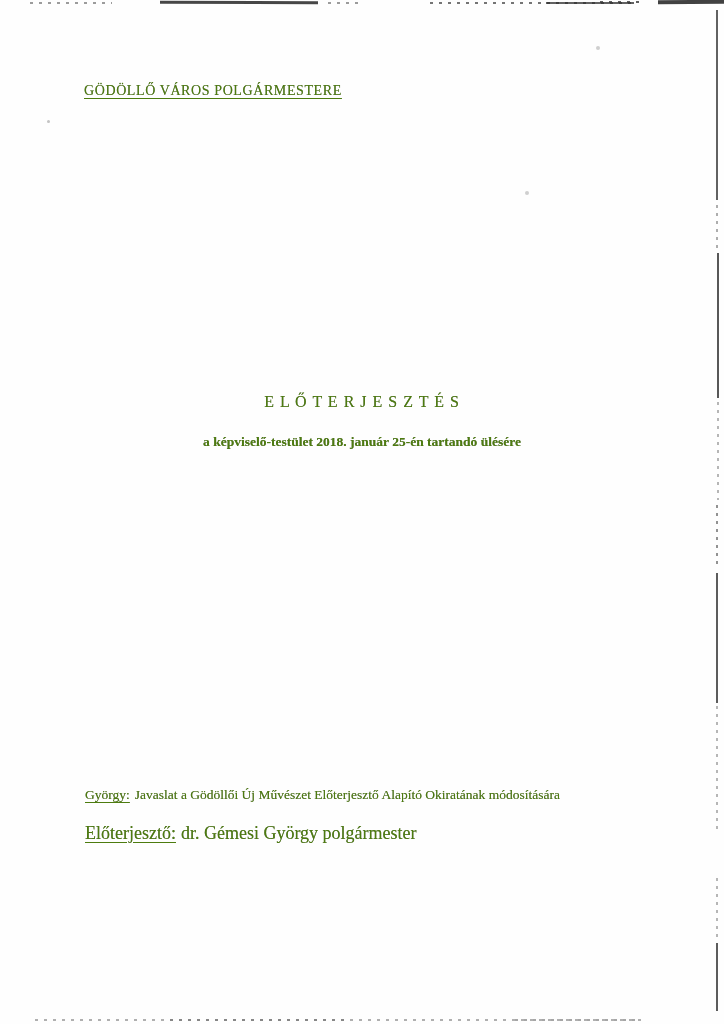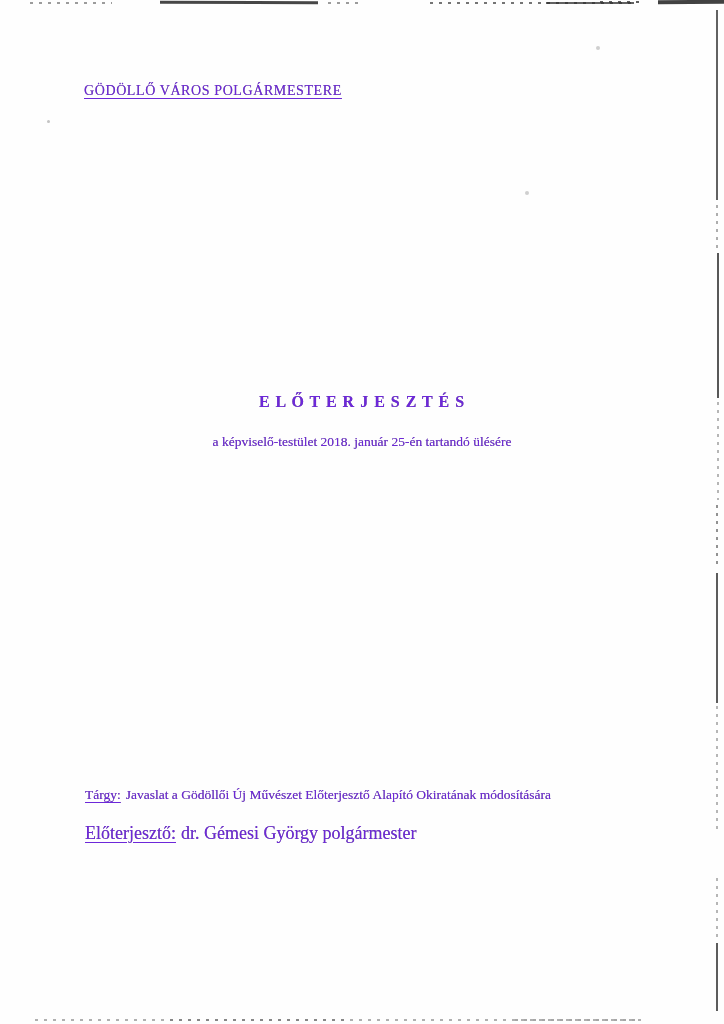--- a/index.html
+++ b/index.html
@@ -7,51 +7,52 @@
     padding: 0;
     background: #ffffff;
   }
   .page {
     position: relative;
     width: 724px;
     height: 1024px;
     background: #fefefe;
     overflow: hidden;
     font-family: "Liberation Serif", "DejaVu Serif", serif;
-    color: #6d28d9;
+    color: #4d7c0f;
   }
   .txt {
     position: absolute;
     text-shadow: 0 0 0.5px rgba(40,40,40,0.55);
     white-space: nowrap;
   }
   .header-line {
     left: 84px;
     top: 83px;
     font-size: 14px;
     letter-spacing: 0.6px;
     text-decoration: underline;
     text-underline-offset: 3px;
   }
   .doc-title {
     left: 0;
     width: 724px;
     top: 393px;
     text-align: center;
     font-size: 16px;
-    font-weight: bold;
+    font-weight: normal;
     letter-spacing: 1px;
     white-space: pre;
   }
   .doc-subtitle {
     left: 0;
     width: 724px;
     top: 434px;
     text-align: center;
     font-size: 13.5px;
+    font-weight: bold;
   }
   .subject-line {
     left: 85px;
     top: 787px;
     font-size: 13.5px;
   }
   .presenter-line {
     left: 85px;
     top: 823px;
     font-size: 18px;
@@ -114,20 +115,20 @@
   <div class="speck" style="left:596px; top:46px;  width:4px; height:4px; opacity:.4;"></div>
   <div class="speck" style="left:525px; top:191px; width:4px; height:4px; opacity:.4;"></div>
 
   <div class="txt header-line">GÖDÖLLŐ VÁROS POLGÁRMESTERE</div>
 
   <div class="txt doc-title">E L Ő T E R J E S Z T É S</div>
 
   <div class="txt doc-subtitle">a képviselő-testület 2018. január 25-én tartandó ülésére</div>
 
   <div class="txt subject-line">
-    <span class="uline">Tárgy:</span><span>Javaslat a Gödöllői Új Művészet Előterjesztő Alapító Okiratának módosítására</span>
+    <span class="uline">György:</span><span>Javaslat a Gödöllői Új Művészet Előterjesztő Alapító Okiratának módosítására</span>
   </div>
 
   <div class="txt presenter-line">
     <span class="uline">Előterjesztő:</span><span>dr. Gémesi György polgármester</span>
   </div>
 
 </div>
 
 </body></html>

